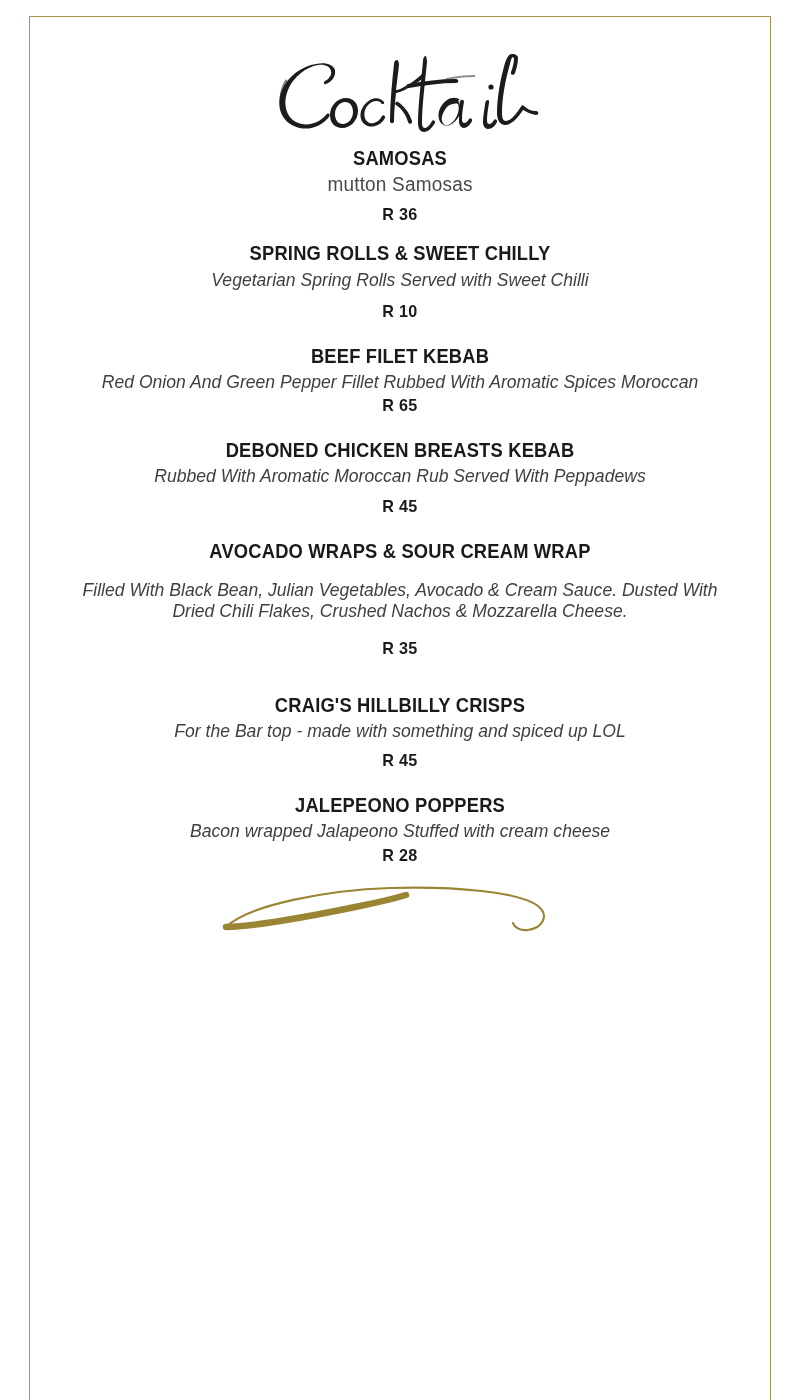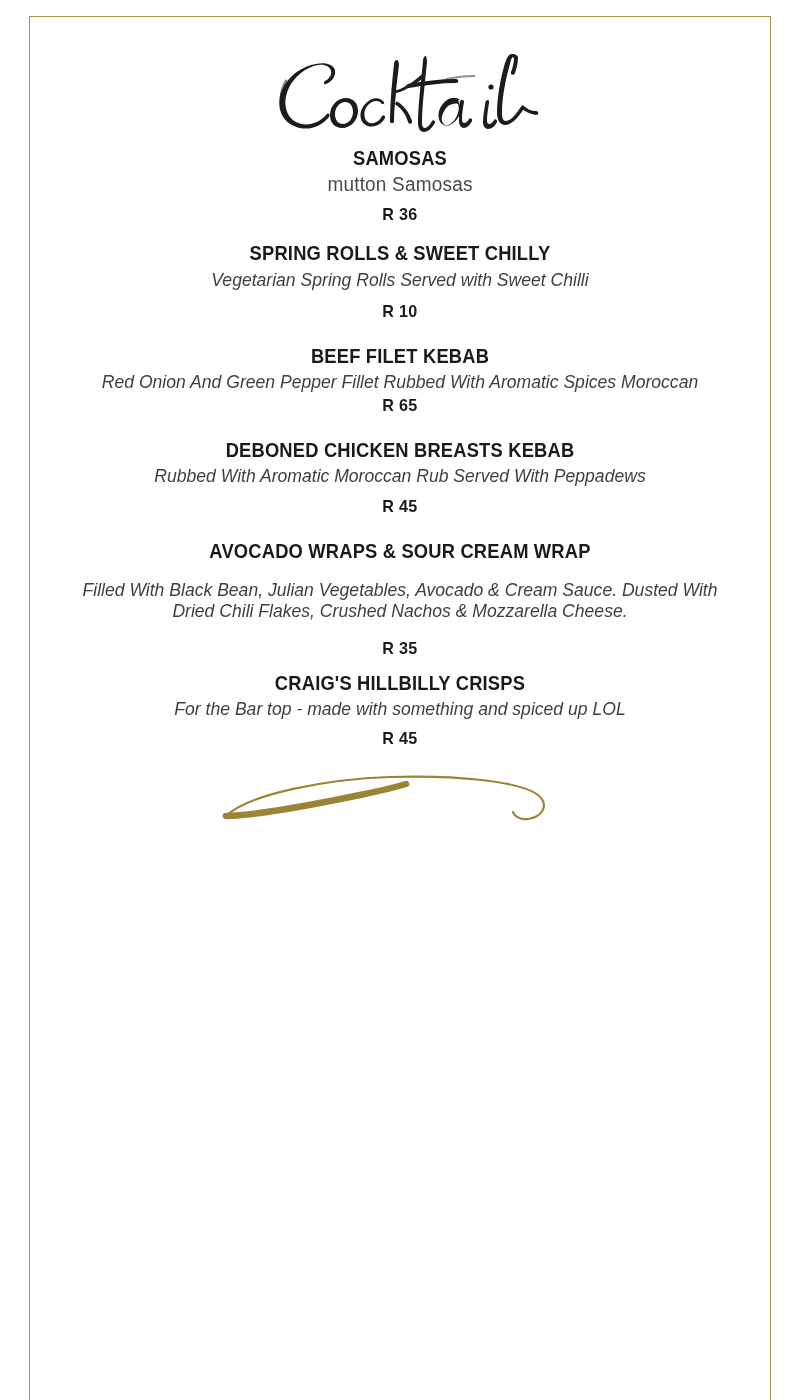--- a/index.html
+++ b/index.html
@@ -97,21 +97,21 @@
     transform: scaleX(0.95);
   }
   .price-note {
     font-weight: normal;
     font-size: 15px;
     color: #8a8a8a;
     letter-spacing: 0;
   }
 
   
-  .menu-item.wide-gap { margin-bottom: 12px; }
+  .menu-item.wide-gap { margin-bottom: 34px; }
   .menu-item.wide-gap .item-desc { margin-top: 16px; margin-bottom: 18px; }
   .menu-item.tight .item-desc { margin-bottom: 9px; }
   .menu-item.roomy { margin-bottom: 22px; }
 
   
   .flourish-wrap {
     text-align: center;
     margin-top: 12px;
   }
   .flourish-wrap svg { display: block; margin: 0 auto; }
@@ -190,20 +190,25 @@
       <div class="item-price">R 35</div>
     </div>
 
 
     <div class="menu-item roomy">
       <div class="item-name">CRAIG'S HILLBILLY CRISPS</div>
       <div class="item-desc" style="margin-bottom:9px">For the Bar top - made with something and spiced up LOL</div>
       <div class="item-price">R 45</div>
     </div>
 
+    <div class="menu-item tight">
+      <div class="item-name">JALEPEONO POPPERS</div>
+      <div class="item-desc" style="margin-bottom:5px">Bacon wrapped Jalapeono Stuffed with cream cheese</div>
+      <div class="item-price">R 28</div>
+    </div>
 
   </div>
 
   <div class="flourish-wrap">
     <svg width="360" height="60" viewBox="0 0 360 60" xmlns="http://www.w3.org/2000/svg" aria-hidden="true">
 
       <path d="M6 45 C 30 22, 110 8, 170 6 C 235 4, 300 10, 318 24 C 330 34, 322 46, 308 48 C 300 49, 294 45, 293 41" fill="none" stroke="#9a8534" stroke-width="2.1" stroke-linecap="round"></path>
       <path d="M6 45 C 40 44, 92 34, 140 24 C 160 20, 176 16, 186 13" fill="none" stroke="#9a8534" stroke-width="6.5" stroke-linecap="round"></path>
       <path d="M186 13 C 178 15, 168 17, 158 20" fill="none" stroke="#9a8534" stroke-width="4.2" stroke-linecap="round"></path>
     </svg>

